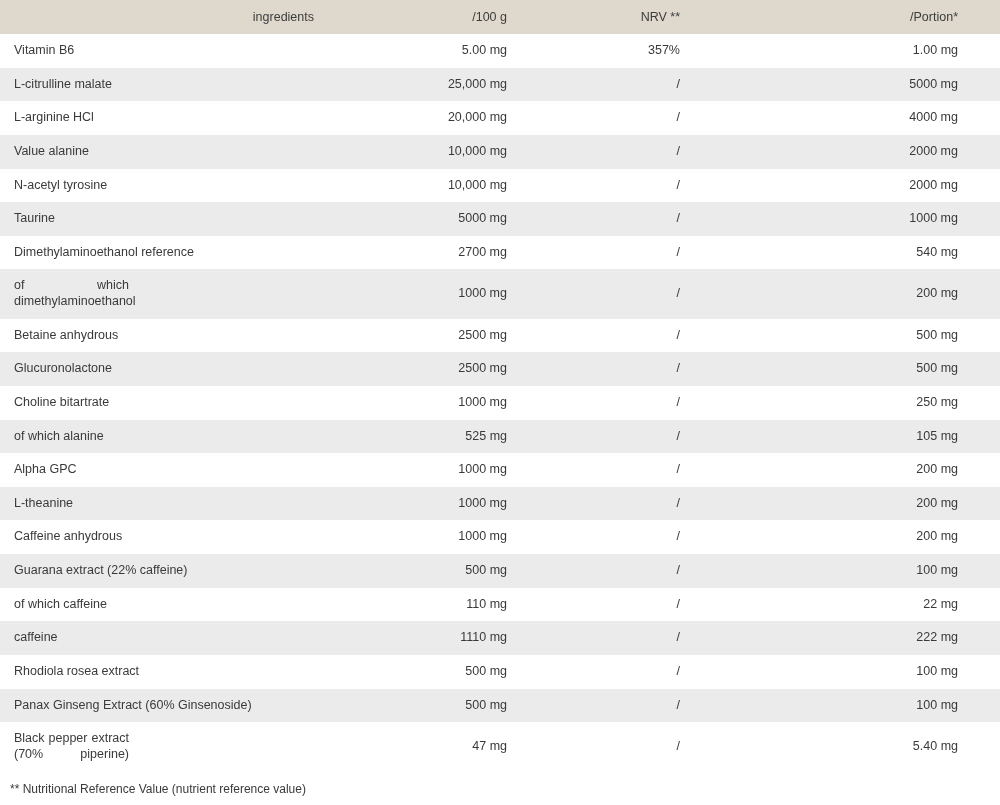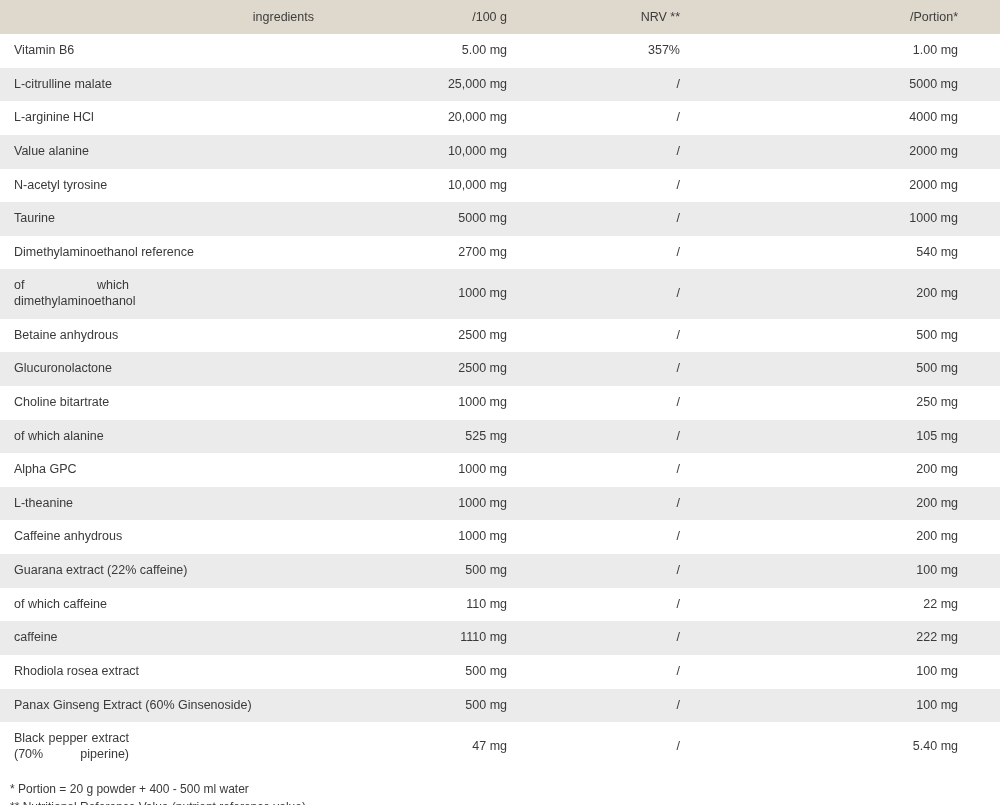--- a/index.html
+++ b/index.html
@@ -236,15 +236,14 @@
         </td>
         <td class="col-100g">47 mg</td>
         <td class="col-nrv1">/</td>
         <td class="col-portion">5.40 mg</td>
         <td class="col-nrv2">/</td>
       </tr>
     </tbody>
 </table>
 
 <div class="footnotes">
-  <div>* Portion = 20 g powder + 400 - 500 ml water</div>
   <div>** Nutritional Reference Value (nutrient reference value)</div>
 </div>
 
 </body></html>

